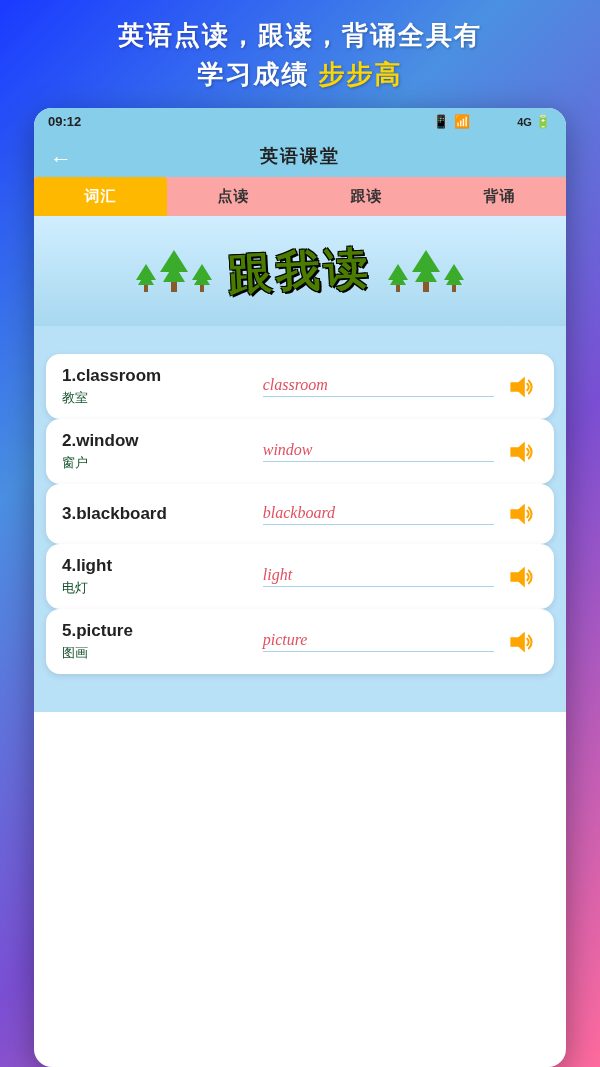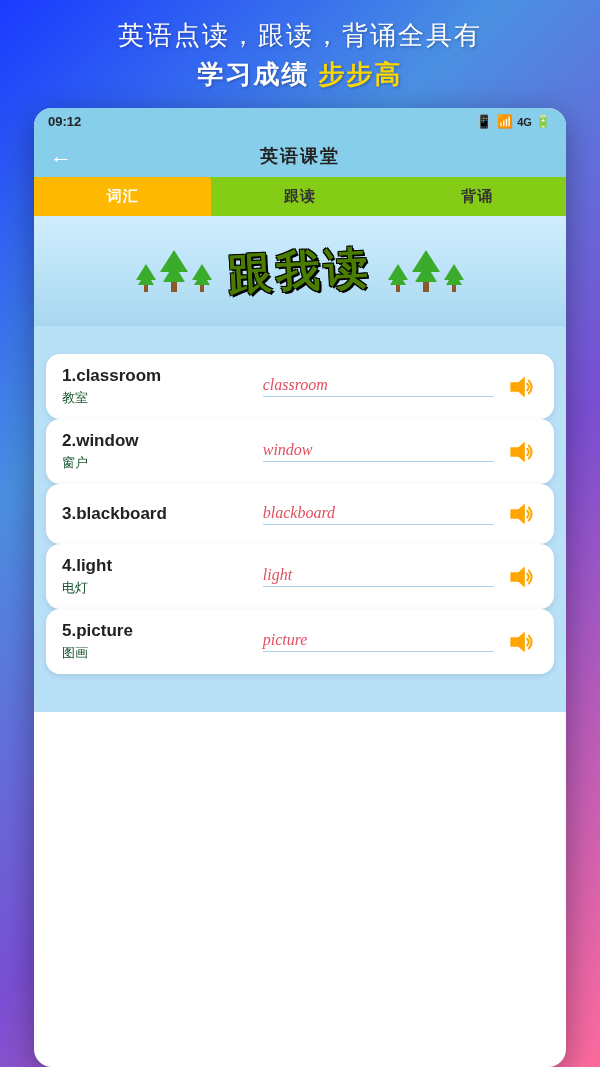--- a/index.html
+++ b/index.html
@@ -17,21 +17,21 @@
     }
 
     .top-banner {
       width: 100%;
       text-align: center;
       padding: 18px 10px 6px;
     }
 
     .banner-line1 {
       font-size: 26px;
-      font-weight: normal;
+      font-weight: bold;
       color: white;
       text-shadow: 1px 1px 3px rgba(0,0,0,0.3);
       letter-spacing: 2px;
     }
 
     .banner-line2 {
       font-size: 26px;
       font-weight: bold;
       color: white;
       text-shadow: 1px 1px 3px rgba(0,0,0,0.3);
@@ -92,21 +92,21 @@
       left: 50%;
       transform: translateX(-50%);
       font-size: 18px;
       font-weight: bold;
       color: #222;
       letter-spacing: 2px;
     }
 
     .tabs {
       display: flex;
-      background: #84cc16;
+      background: #fca5a5;
       border-bottom: none;
     }
 
     .tab {
       flex: 1;
       text-align: center;
       padding: 10px 0;
       font-size: 15px;
       font-weight: bold;
       color: #333;
@@ -278,33 +278,34 @@
 <div class="phone-frame">
 
   <div class="status-bar">
     <span>09:12</span>
     <div class="status-right">
 
       <span style="font-size:13px;">📳</span>
 
       <span style="font-size:13px;">📶</span>
 
-      <span style="font-size:11px; font-weight:bold;">4G</span>
+      <span style="font-size:11px; font-weight:bold;margin-left:43px;">4G</span>
 
       <span style="font-size:13px;">🔋</span>
     </div>
   </div>
 
   <div class="header">
     <span class="back-arrow">←</span>
     <span class="header-title">英语课堂</span>
   </div>
 
   <div class="tabs">
     <div class="tab active">词汇</div>
+    <div class="tab">点读</div>
     <div class="tab">跟读</div>
     <div class="tab">背诵</div>
   </div>
 
   <div class="content-area">
 
     <div class="hero-banner">
 
       <div class="tree-left">
         <div class="tree tree-sm">

